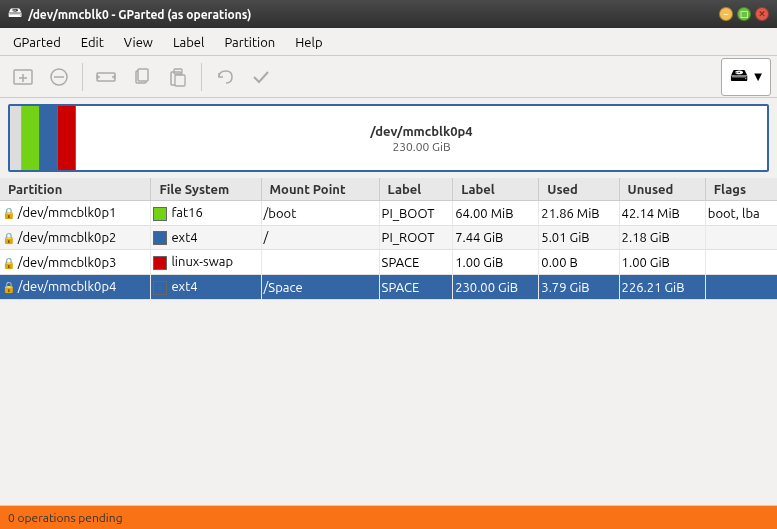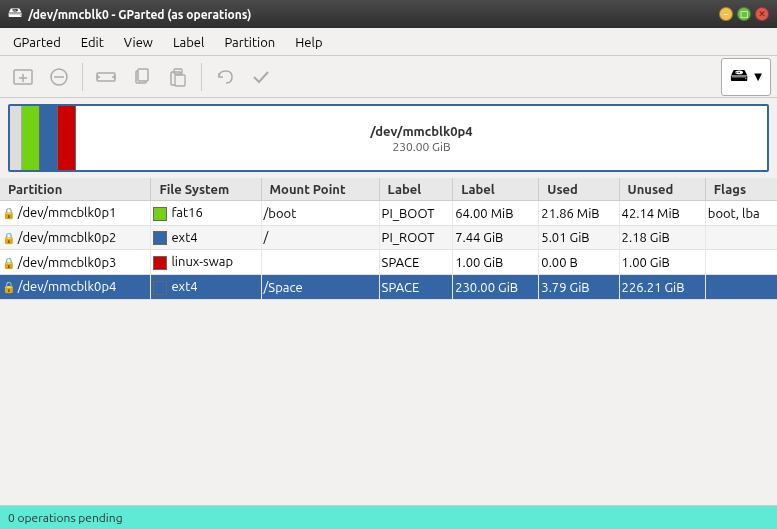--- a/index.html
+++ b/index.html
@@ -193,21 +193,21 @@
       border: 1px solid #666;
       vertical-align: middle;
       margin-right: 4px;
     }
     .td-right { text-align: left; }
     .lock-icon { font-size: 11px; margin-right: 2px; }
 
     
     #statusbar {
       height: 24px;
-      background: #5eead4;
+      background: #f97316;
       border-top: 1px solid #ccc;
       display: flex;
       align-items: center;
       padding: 0 8px;
       font-size: 12px;
       color: #333;
     }
   </style>
 </head>
 <body>

